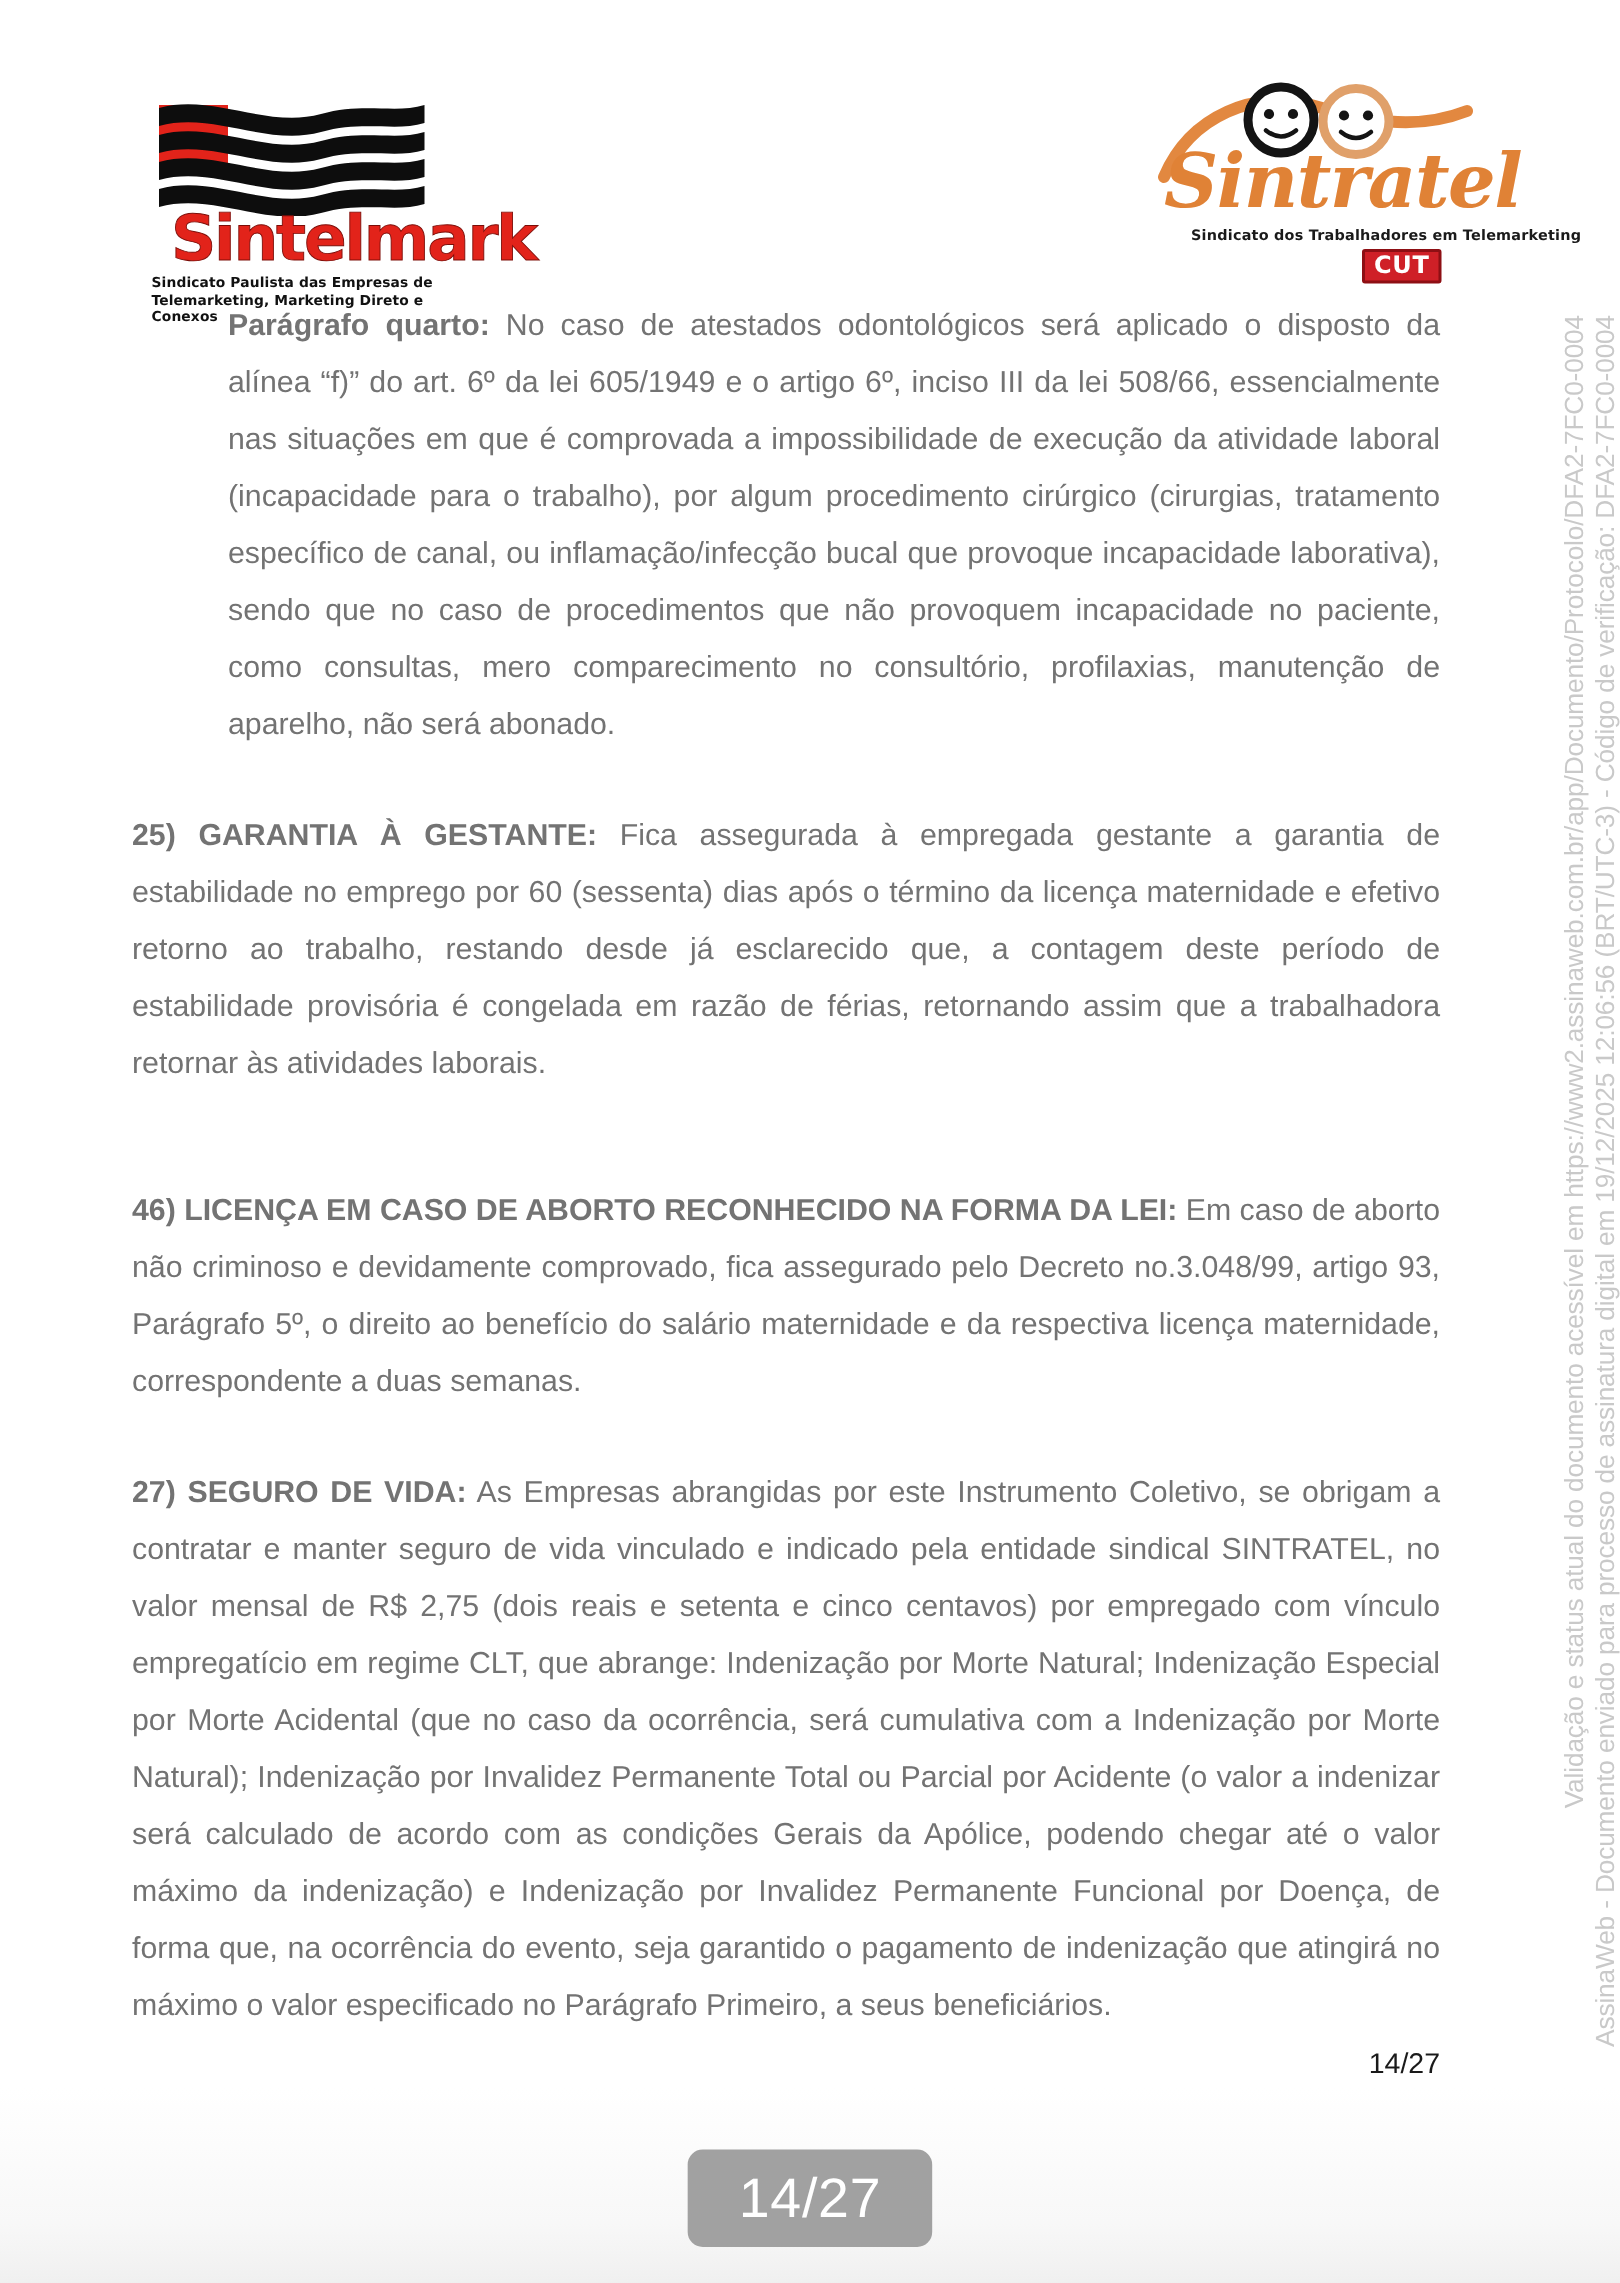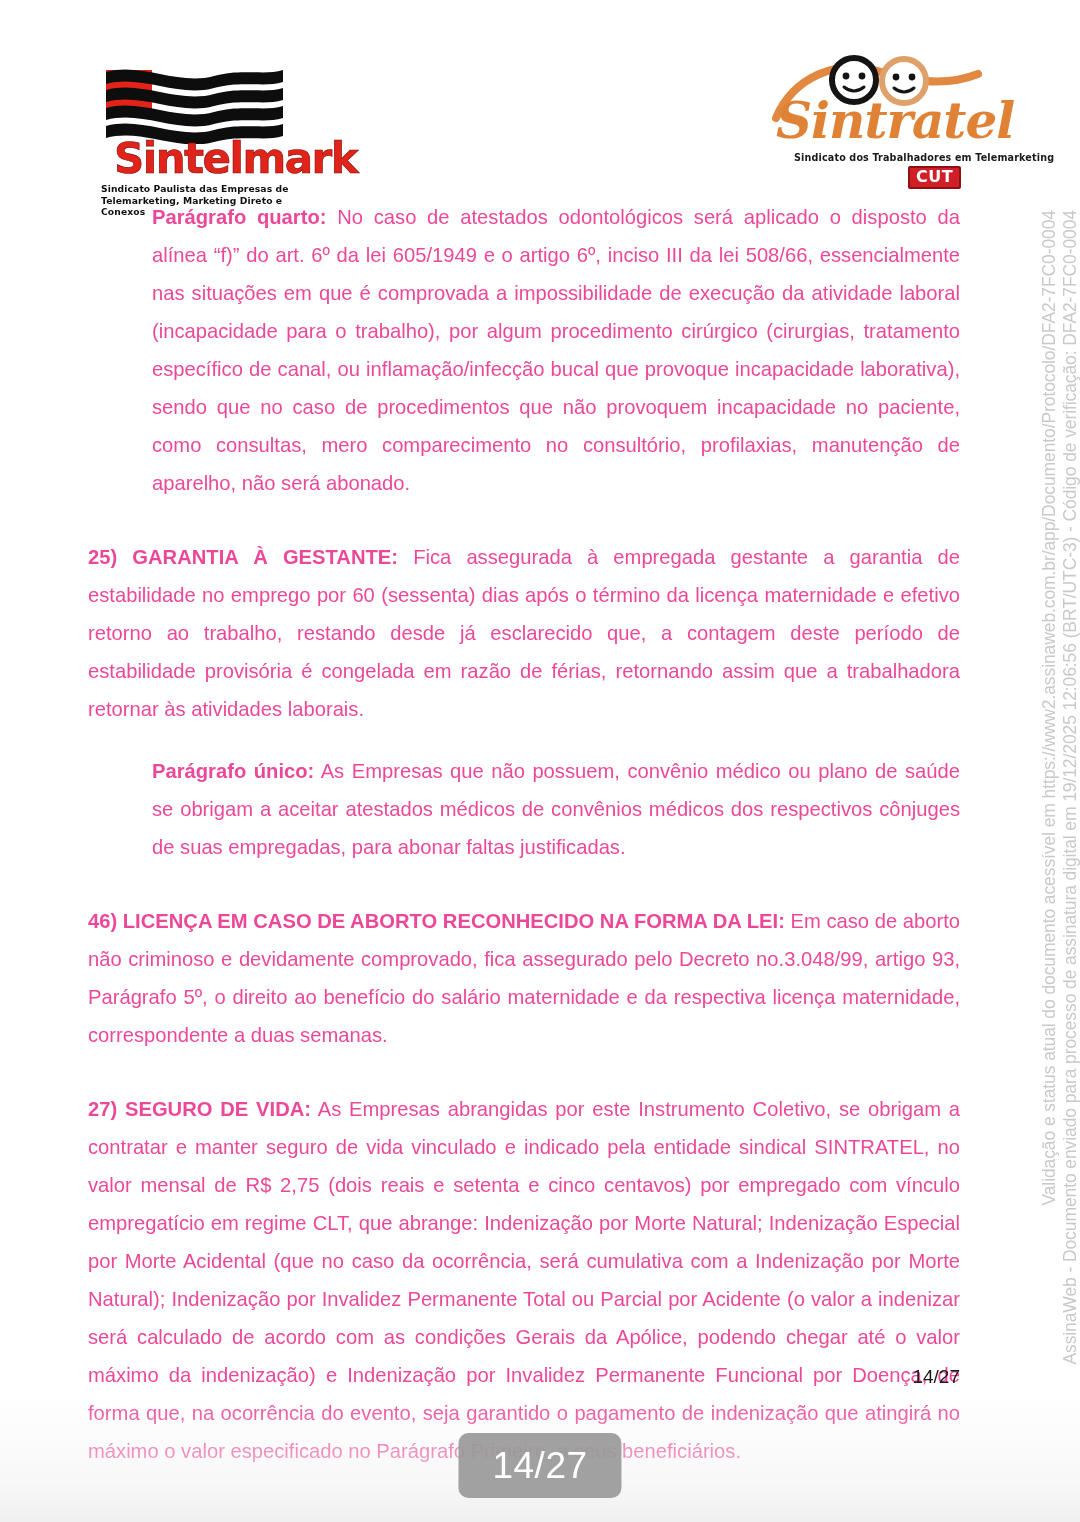--- a/index.html
+++ b/index.html
@@ -144,21 +144,21 @@
   #doc-body {
     position: absolute;
     left: 88px;
     top: 198px;
     width: 872px;
   }
   .para {
     font-family: "Liberation Sans", sans-serif;
     font-size: 20.2px;
     line-height: 38px;
-    color: #ec4899;
+    color: #737373;
     text-align: justify;
     text-justify: inter-word;
     margin: 0;
   }
   .para.indented {
     padding-left: 64px;
   }
   .para b {
     font-weight: bold;
   }
@@ -269,21 +269,20 @@
   <div id="doc-body">
 
     <p class="para indented"><b>Parágrafo quarto:</b><span> No caso de atestados odontológicos será aplicado o disposto da alínea “f)” do art. 6º da lei 605/1949 e o artigo 6º, inciso III da lei 508/66, essencialmente nas situações em que é comprovada a impossibilidade de execução da atividade laboral (incapacidade para o trabalho), por algum procedimento cirúrgico (cirurgias, tratamento específico de canal, ou inflamação/infecção bucal que provoque incapacidade laborativa), sendo que no caso de procedimentos que não provoquem incapacidade no paciente, como consultas, mero comparecimento no consultório, profilaxias, manutenção de aparelho, não será abonado.</span></p>
 
     <div class="gap-md"></div>
 
     <p class="para"><b>25) GARANTIA À GESTANTE:</b><span> Fica assegurada à empregada gestante a garantia de estabilidade no emprego por 60 (sessenta) dias após o término da licença maternidade e efetivo retorno ao trabalho, restando desde já esclarecido que, a contagem deste período de estabilidade provisória é congelada em razão de férias, retornando assim que a trabalhadora retornar às atividades laborais.</span></p>
 
     <div class="gap-sm"></div>
 
-    <p class="para indented"><b>Parágrafo único:</b><span> As Empresas que não possuem, convênio médico ou plano de saúde se obrigam a aceitar atestados médicos de convênios médicos dos respectivos cônjuges de suas empregadas, para abonar faltas justificadas.</span></p>
 
     <div class="gap-md"></div>
 
     <p class="para"><b>46) LICENÇA EM CASO DE ABORTO RECONHECIDO NA FORMA DA LEI:</b><span> Em caso de aborto não criminoso e devidamente comprovado, fica assegurado pelo Decreto no.3.048/99, artigo 93, Parágrafo 5º, o direito ao benefício do salário maternidade e da respectiva licença maternidade, correspondente a duas semanas.</span></p>
 
     <div class="gap-md"></div>
 
     <p class="para"><b>27) SEGURO DE VIDA:</b><span> As Empresas abrangidas por este Instrumento Coletivo,  se obrigam a contratar e manter seguro de vida vinculado e indicado pela entidade sindical SINTRATEL, no valor mensal de R$ 2,75 (dois reais e setenta e cinco centavos) por empregado com vínculo empregatício em regime CLT,  que abrange: Indenização por Morte Natural; Indenização Especial por Morte Acidental (que no caso da ocorrência, será cumulativa com a Indenização por Morte Natural); Indenização por Invalidez Permanente Total ou Parcial por Acidente (o valor a indenizar será calculado de acordo com as condições Gerais da Apólice, podendo chegar até o valor máximo da indenização)  e Indenização por Invalidez Permanente Funcional por Doença, de forma que, na ocorrência do evento, seja garantido o pagamento de indenização que atingirá no máximo o valor especificado no Parágrafo Primeiro, a seus beneficiários.</span></p>
   </div>
 

